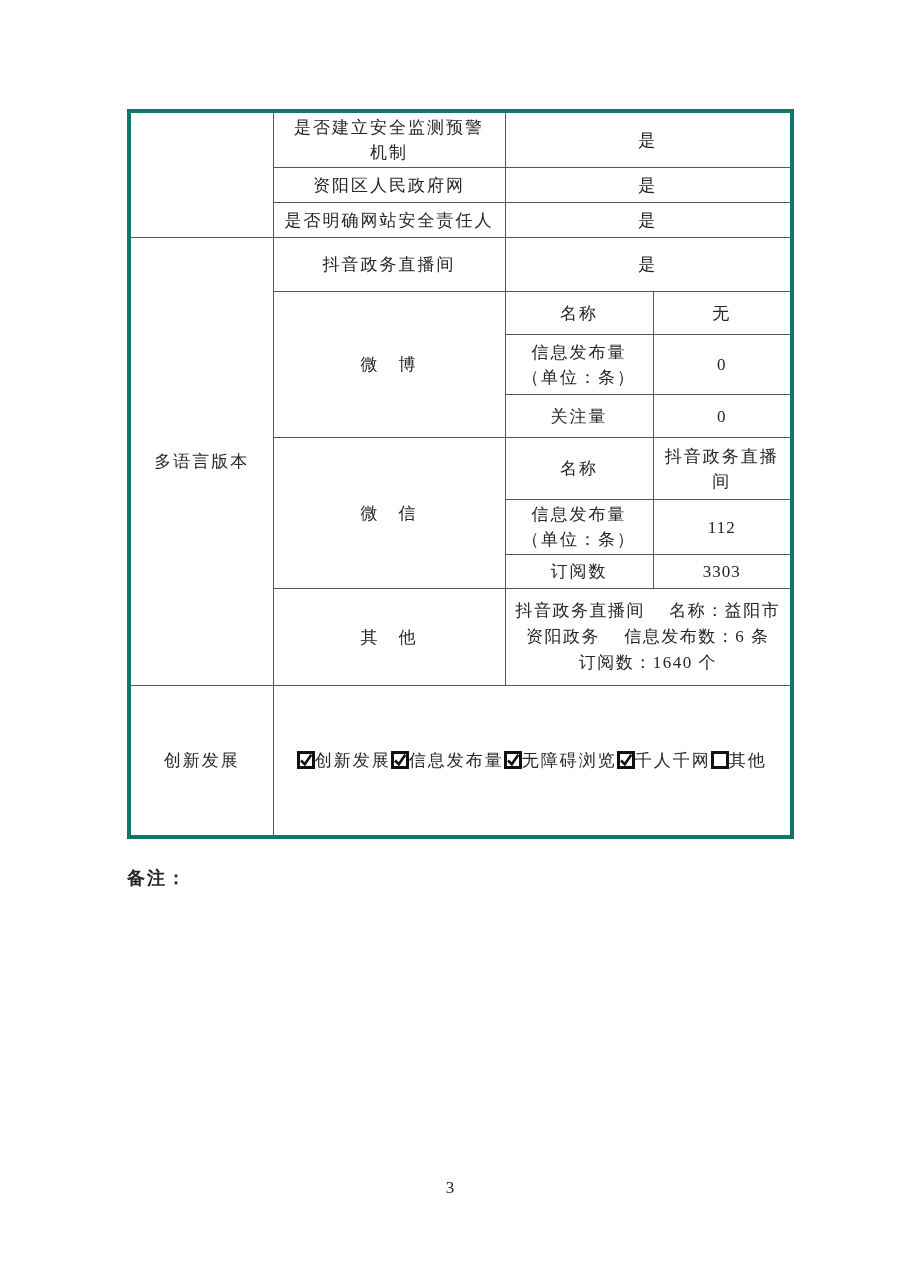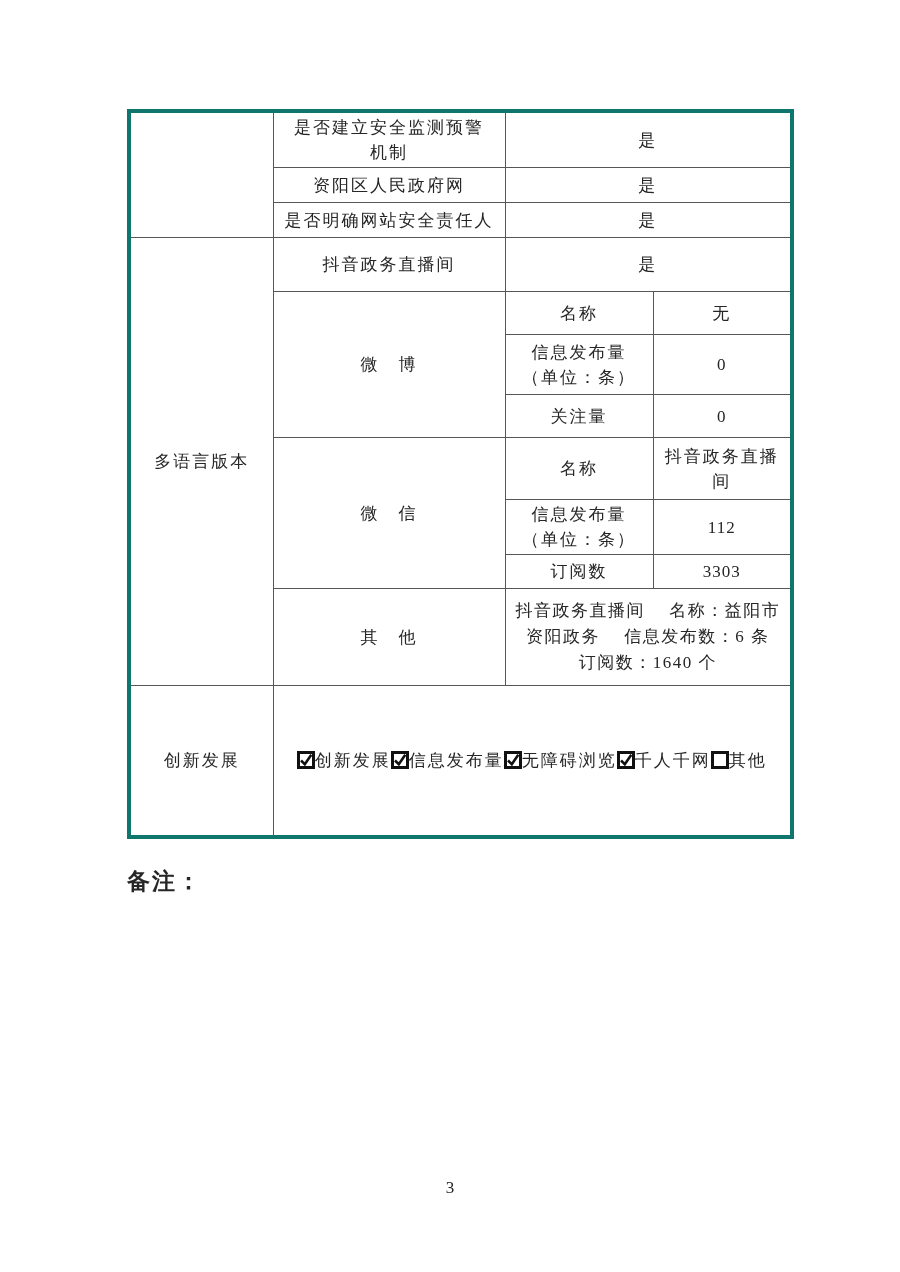--- a/index.html
+++ b/index.html
@@ -55,21 +55,21 @@
     flex-wrap: nowrap;
     white-space: nowrap;
   }
   .cb-item { display: inline-flex; align-items: center; }
   .cb-item svg { display: inline-block; margin: 0; flex: 0 0 auto; }
   .cb-label { font-size: 17px; letter-spacing: 2px; }
 
   .notes {
     position: absolute;
     left: 127px; top: 866px;
-    font-size: 23px;
+    font-size: 18px;
     font-weight: bold;
     letter-spacing: 2px;
   }
   .page-number {
     position: absolute;
     left: 0; top: 1178px;
     width: 100%;
     text-align: center;
     font-size: 17px;
   }

